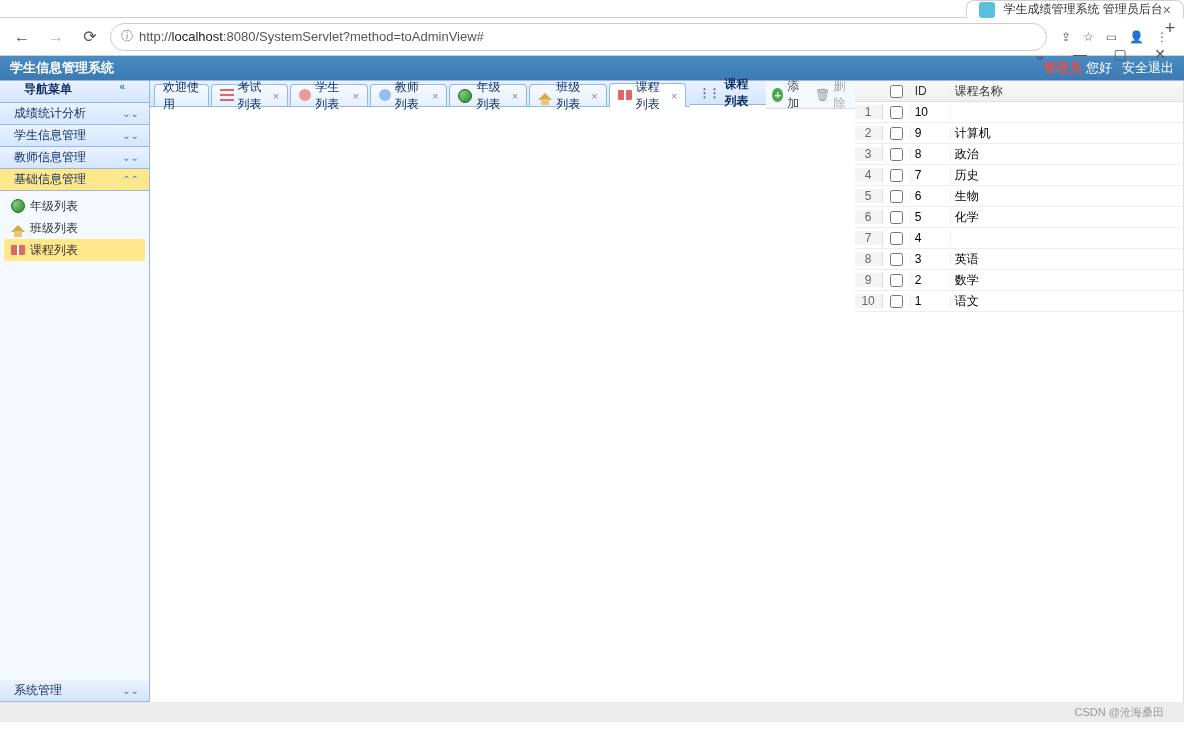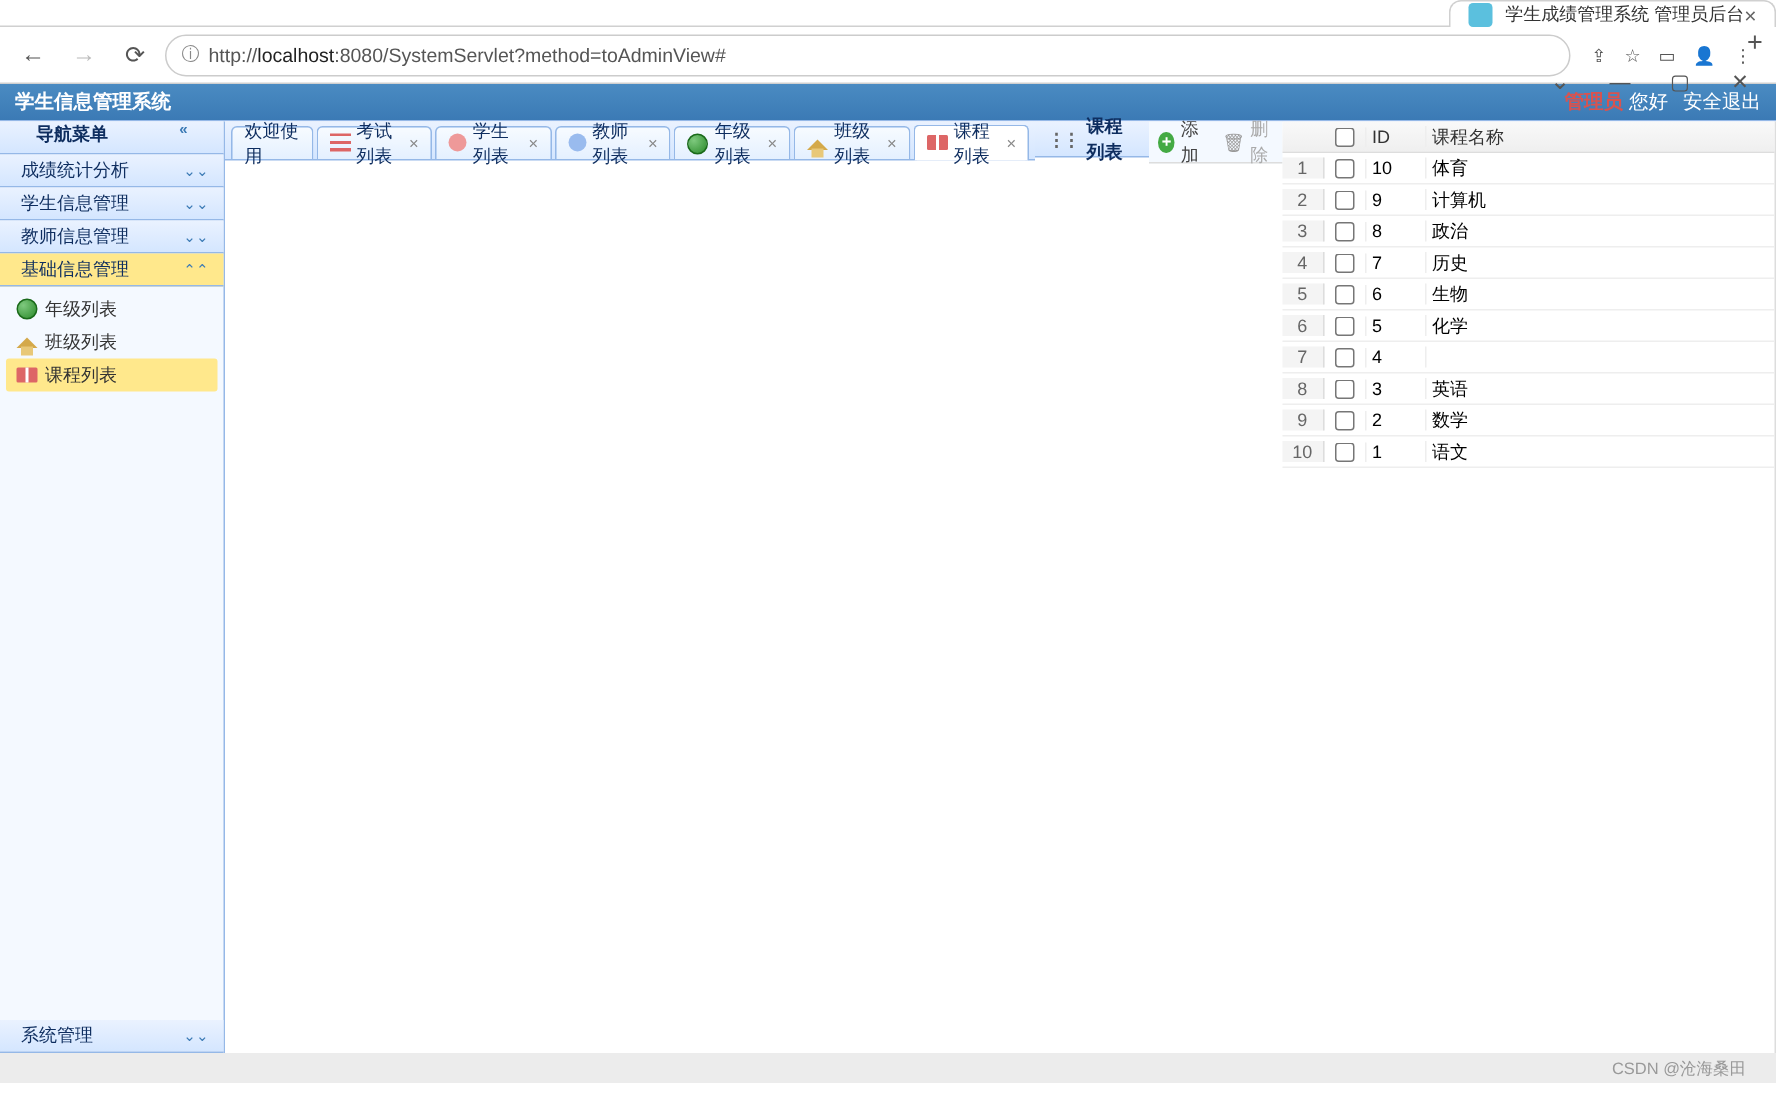--- a/index.html
+++ b/index.html
@@ -247,21 +247,20 @@
         <div class="col-id">ID</div>
         <div class="col-name">课程名称</div>
       </div>
       <div id="grid-body">
           <div class="grid-row">
             <div class="col-rownum">1</div>
             <div class="col-check">
               <input type="checkbox" style="">
             </div>
             <div class="col-id">10</div>
-            <div class="col-name">体育</div>
           </div>
           <div class="grid-row">
             <div class="col-rownum">2</div>
             <div class="col-check">
               <input type="checkbox" style="">
             </div>
             <div class="col-id">9</div>
             <div class="col-name">计算机</div>
           </div>
           <div class="grid-row">

